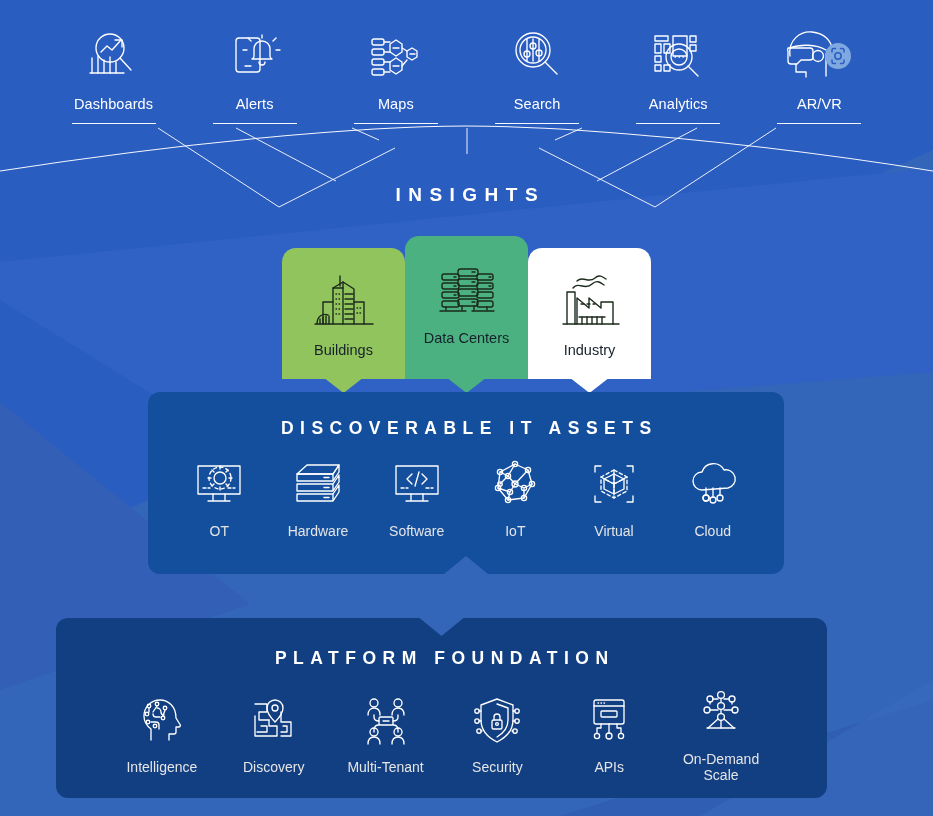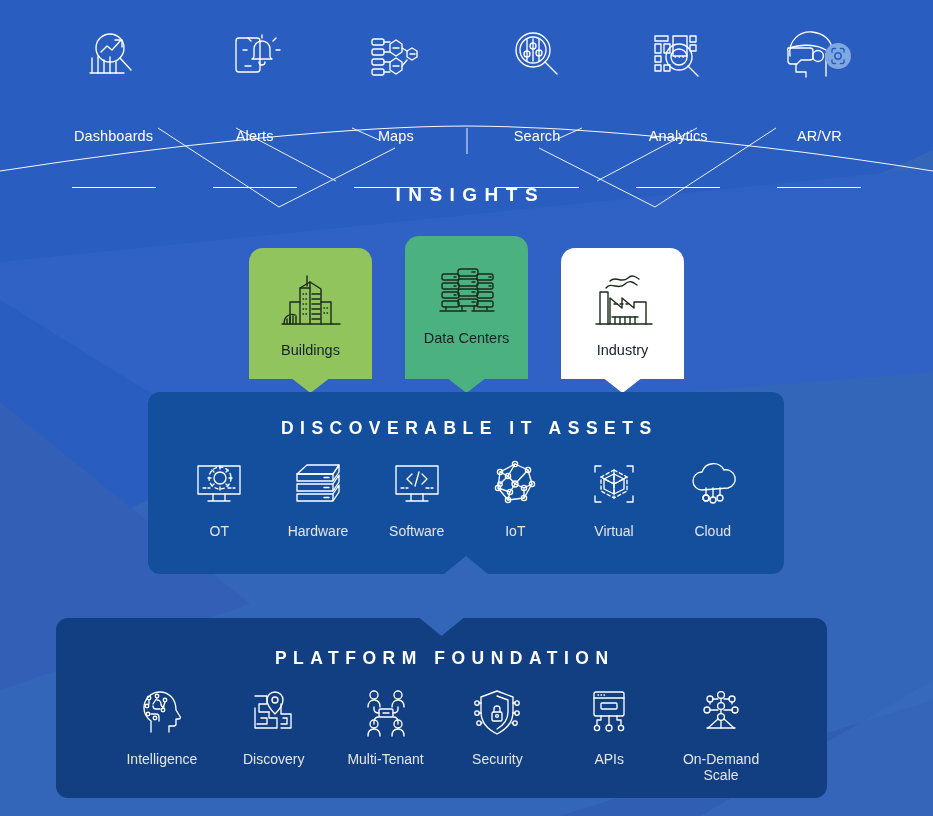--- a/index.html
+++ b/index.html
@@ -18,21 +18,21 @@
   .bg-layer { position: absolute; inset: 0; pointer-events: none; }
 
   
   .insights-row {
     position: absolute; left: 0; top: 26px; width: 933px;
     display: flex; justify-content: space-between;
     padding: 0 62px;
   }
   .insight-item {
     width: 103px;
-    display: flex; flex-direction: column; align-items: center; gap: 32px;
+    display: flex; flex-direction: column; align-items: center;
   }
   .insight-icon { width: 60px; height: 58px; position: relative; }
   .insight-icon svg { width: 100%; height: 100%; display: block; }
   .insight-label {
     margin-top: 12px;
     color: #ffffff;
     font-size: 14.5px;
     letter-spacing: .1px;
     white-space: nowrap;
   }
@@ -56,21 +56,20 @@
     font-size: 19px;
     font-weight: bold;
     letter-spacing: 7.5px;
     text-indent: 7.5px;
   }
 
   
   .cards {
     position: absolute; top: 236px; left: 0; width: 933px;
     display: flex; justify-content: center; align-items: flex-start;
-    gap: 33px;
   }
   .card {
     width: 123px;
     position: relative;
     border-radius: 14px;
     display: flex; flex-direction: column; align-items: center;
     padding-top: 24px;
     -webkit-clip-path: polygon(0 0,100% 0,100% calc(100% - 14px),
        calc(50% + 18px) calc(100% - 14px), 50% 100%, calc(50% - 18px) calc(100% - 14px), 0 calc(100% - 14px));
     clip-path: polygon(0 0,100% 0,100% calc(100% - 14px),
@@ -113,21 +112,21 @@
     text-align: center;
     color: #ffffff; font-size: 17.5px; font-weight: bold;
     letter-spacing: 6.5px; text-indent: 6.5px;
   }
   #panel-foundation .panel-title { top: 30px; }
   .tiles {
     position: absolute; left: 0; width: 100%;
     display: flex; justify-content: space-around; align-items: flex-start;
   }
   #panel-assets .tiles { top: 66px; padding: 0 22px; }
-  #panel-foundation .tiles { top: 68px; padding: 0 50px; }
+  #panel-foundation .tiles { top: 68px; padding: 0 50px; align-items: center; }
   .tile { width: 104px; display: flex; flex-direction: column; align-items: center; }
   .tile-icon { width: 54px; height: 52px; }
   .tile-icon svg { width: 100%; height: 100%; display: block; }
   .tile-label {
     margin-top: 13px;
     color: #e5e5e5;
     font-size: 14px;
     text-align: center;
     line-height: 16px;
   }

